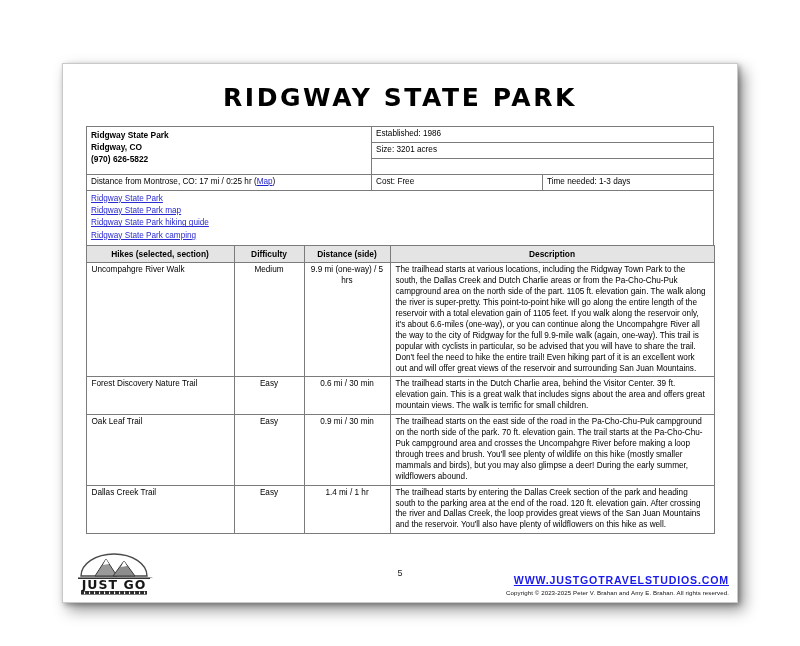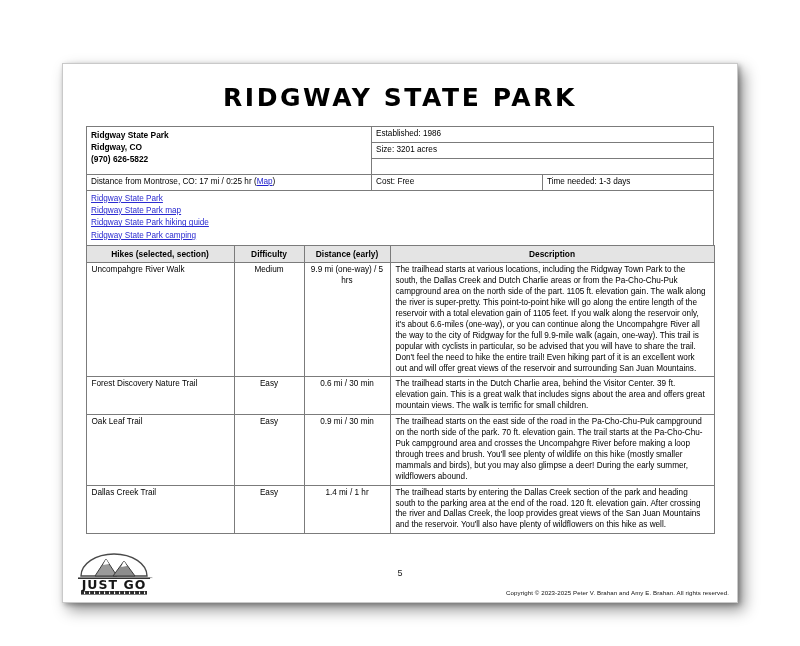--- a/index.html
+++ b/index.html
@@ -207,21 +207,21 @@
           </td>
         </tr>
       </tbody>
     </table>
 
     <table class="tbl" id="hikes-table">
       <thead>
         <tr>
           <th class="col-name">Hikes (selected, section)</th>
           <th class="col-diff">Difficulty</th>
-          <th class="col-dist">Distance (early)</th>
+          <th class="col-dist">Distance (side)</th>
           <th class="col-desc">Description</th>
         </tr>
       </thead>
       <tbody id="hikes-body">
           <tr>
             <td class="c-name">Uncompahgre River Walk</td>
             <td class="c-diff">Medium</td>
             <td class="c-dist">9.9 mi (one-way) / 5 hrs</td>
             <td class="c-desc">The trailhead starts at various locations, including the Ridgway Town Park to the south, the Dallas Creek and Dutch Charlie areas or from the Pa-Cho-Chu-Puk campground area on the north side of the part.  1105 ft. elevation gain.  The walk along the river is super-pretty.  This point-to-point hike will go along the entire length of the reservoir with a total elevation gain of 1105 feet.  If you walk along the reservoir only, it's about 6.6-miles (one-way), or you can continue along the Uncompahgre River all the way to the city of Ridgway for the full 9.9-mile walk (again, one-way).  This trail is popular with cyclists in particular, so be advised that you will have to share the trail.  Don't feel the need to hike the entire trail!  Even hiking part of it is an excellent work out and will offer great views of the reservoir and surrounding San Juan Mountains.</td>
           </tr>
@@ -273,19 +273,20 @@
             <rect x="64" y="39.6" width="1.1" height="2.4"></rect>
             <rect x="69" y="39.6" width="1.1" height="2.4"></rect>
           </g>
           <text x="74" y="28" font-family="'DejaVu Sans', sans-serif" font-size="4" fill="#555">™</text>
         </svg>
       </div>
 
       <div id="page-number">5</div>
 
       <div id="footer-right">
+        <a href="#" class="site-url">WWW.JUSTGOTRAVELSTUDIOS.COM</a>
         <span class="copyright">Copyright © 2023-2025 Peter V. Brahan and Amy E. Brahan.  All rights reserved.</span>
       </div>
 
     </div>
 
   </div>
 </div>
 
 </body></html>

